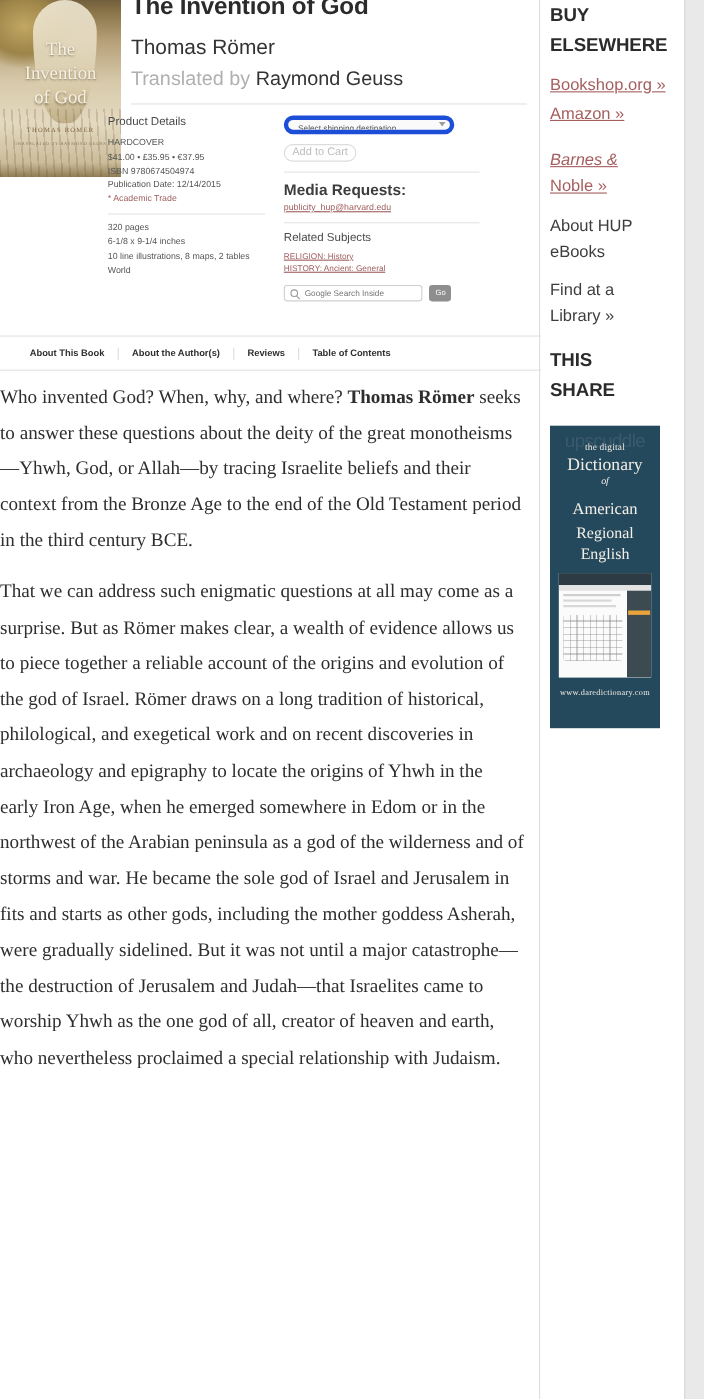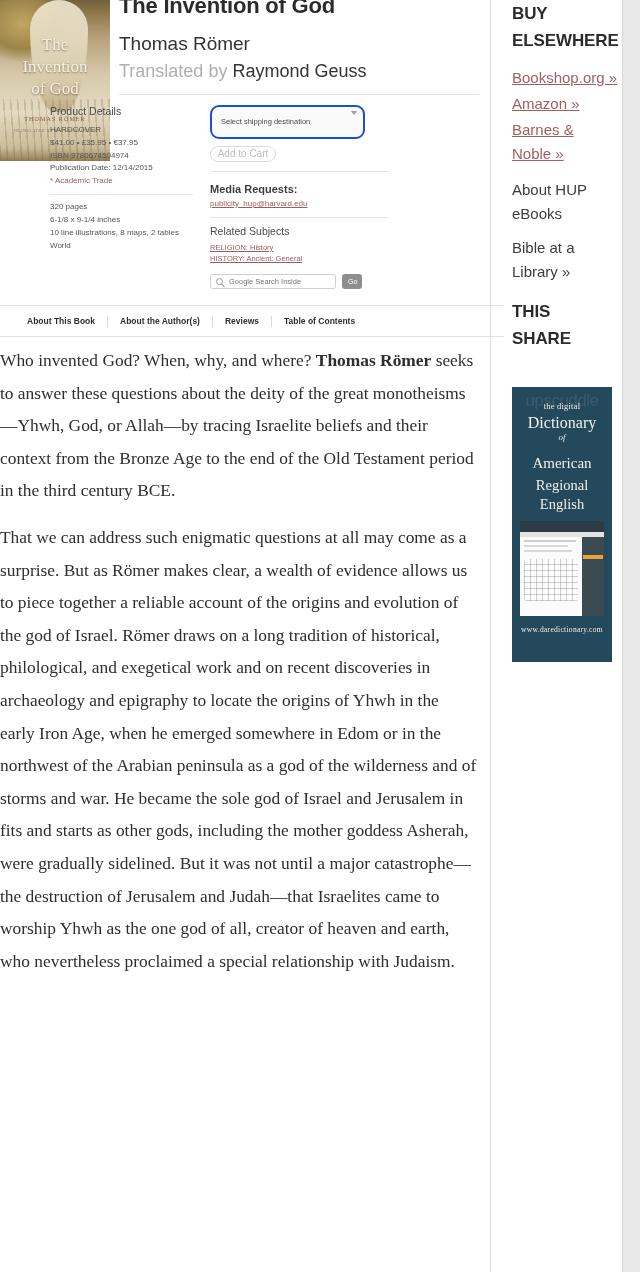--- a/index.html
+++ b/index.html
@@ -30,21 +30,21 @@
   .main-col {
     position: absolute;
     top: 0; left: 0;
     width: 491px;
     height: 1272px;
     border-right: 1px solid #dddddd;
     background: #fff;
   }
   .side-col {
     position: absolute;
-    top: 0; left: 504px;
+    top: 0; left: 492px;
     width: 130px;
     height: 1272px;
     background: #fff;
   }
 
   
   .hero {
     position: relative;
     padding: 0 0 0 0;
   }
@@ -142,21 +142,21 @@
   .head-rule {
     margin: 12px 0 0 119px;
     border: 0;
     border-top: 1px solid #e2e2e2;
     width: 360px;
   }
 
   
   .details {
     position: relative;
-    margin-left: 50px;
+    margin-left: 98px;
     padding-top: 10px;
     display: flex;
     gap: 0;
   }
   .details-left { width: 155px; padding-right: 12px; }
   .details-right { width: 205px; padding-left: 5px; }
 
   .sec-title {
     font-size: 10.5px;
     color: #4a4a4a;
@@ -169,22 +169,22 @@
     color: #555;
   }
   .spec .red { color: #9e5d5d; }
   .spec-rule {
     border: 0; border-top: 1px solid #e4e4e4;
     margin: 6px 0 6px 0;
   }
 
   select.ship {
     -webkit-appearance: none; appearance: none;
-    width: 155px; height: 34px;
-    border: 2px solid #1d4ed8;
+    width: 155px; height: 17px;
+    border: 4px solid #1d4ed8;
     border-radius: 9px;
     background: #fafafa;
     font-family: "Liberation Sans", sans-serif;
     font-size: 7.5px;
     color: #4b4b4b;
     padding: 0 16px 0 9px;
     line-height: 15px;
   }
   .ship-wrap { position: relative; display: inline-block; }
   .ship-caret {
@@ -200,21 +200,21 @@
     width: 66px; height: 16px;
     border: 1px solid #dcdcdc;
     border-radius: 8px;
     background: #fff;
     color: #bdbdbd;
     font-size: 10px;
     font-family: "Liberation Sans", sans-serif;
     cursor: default;
   }
   .thin-rule { border:0; border-top:1px solid #e4e4e4; margin: 9px 0 7px 0; width: 178px; }
-  .media-label { font-size: 11px; font-weight: bold; color: #3d3d3d; }
+  .media-label { font-size: 14px; font-weight: bold; color: #3d3d3d; }
   .media-mail { font-size: 8px; color: #9e5d5d; display:block; margin-top:2px; }
   .subjects-title { font-size: 10.5px; color:#4a4a4a; margin: 0 0 5px 0; font-weight: normal; }
   .subject { font-size: 7.5px; color: #9e5d5d; line-height: 1.55; display:block; }
 
   .gsearch { margin-top: 9px; display:flex; align-items:center; gap:6px; }
   .gsearch-box {
     width: 126px; height: 15px;
     border: 1px solid #cfcfcf;
     border-radius: 3px;
     background: #fff;
@@ -465,27 +465,27 @@
     <div style="padding:0 0 0 8px;">
       <div class="side-head">
         <div>BUY</div>
         <div>ELSEWHERE</div>
       </div>
 
       <div class="side-gap"></div>
 
       <a class="side-link" href="#">Bookshop.org »</a>
       <a class="side-link" href="#">Amazon »</a>
-      <a class="side-link" href="#" style="margin-top:2px;">Barnes &amp;</a>
+      <a class="side-link" href="#" style="margin-top:18px;font-style:italic;">Barnes &amp;</a>
       <a class="side-link" href="#" style="margin-top:0;">Noble »</a>
 
       <div class="side-plain" style="margin-top:12px;">About HUP</div>
       <div class="side-plain" style="margin-top:0;">eBooks</div>
 
-      <div class="side-plain" style="margin-top:10px;">Bible at a</div>
+      <div class="side-plain" style="margin-top:10px;">Find at a</div>
       <div class="side-plain" style="margin-top:0;">Library »</div>
 
       <div class="side-head" style="margin-top:14px;">
         <div>THIS</div>
         <div>SHARE</div>
       </div>
     </div>
 
     <div class="ad">
       <div class="ad-ghost">upscuddle</div>

